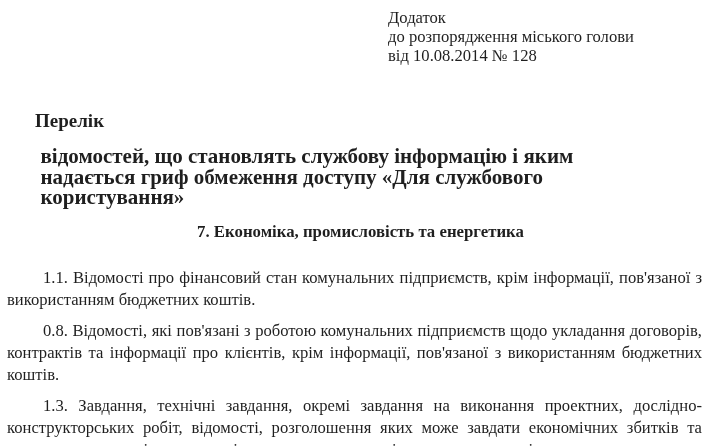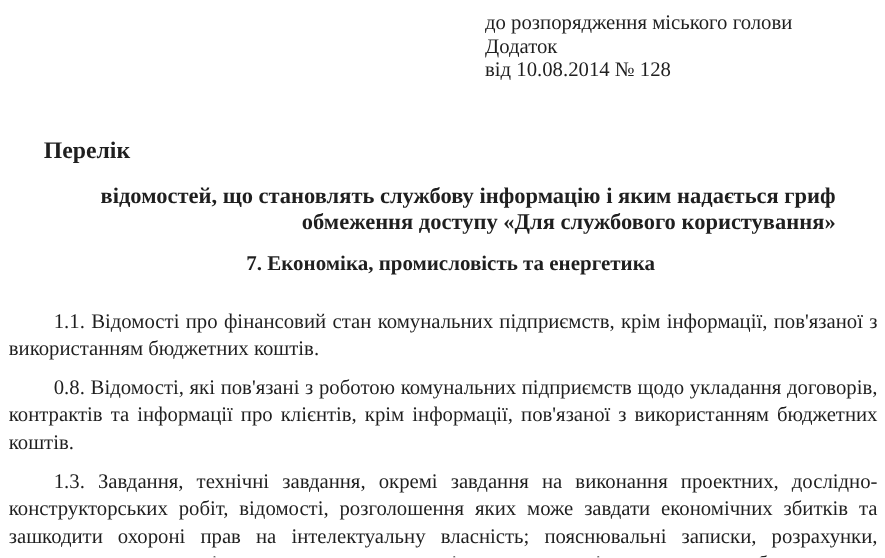--- a/index.html
+++ b/index.html
@@ -29,23 +29,23 @@
     margin: 45px 0 0 0;
     font-size: 19px;
     font-weight: bold;
     text-align: left;
     text-indent: 28px;
     line-height: 22px;
   }
   .doc-subtitle {
     margin: 14px auto 0 auto;
     max-width: 628px;
-    font-size: 18px;
+    font-size: 21px;
     font-weight: bold;
-    text-align: right;
+    text-align: left;
     line-height: 20.5px;
   }
   .section-heading {
     margin: 13px 0 0 0;
     font-size: 16.8px;
     font-weight: bold;
     text-align: center;
     text-indent: 12px;
     line-height: 22px;
   }
@@ -59,22 +59,22 @@
   .body-paragraph + .body-paragraph {
     margin-top: 9px;
   }
 </style>
 </head>
 <body>
 
 <div class="page">
 
   <div class="annex-block">
+    <div>Додаток</div>
     <div>до розпорядження міського голови</div>
-    <div>Додаток</div>
     <div>від 10.08.2014 № 128</div>
   </div>
 
   <h1 class="doc-title">Перелік</h1>
 
   <div class="doc-subtitle">відомостей, що становлять службову інформацію і яким надається гриф обмеження доступу «Для службового користування»</div>
 
   <h2 class="section-heading">7. Економіка, промисловість та енергетика</h2>
 
   <p class="body-paragraph">1.1. Відомості про фінансовий стан комунальних підприємств, крім інформації, пов'язаної з використанням бюджетних коштів.</p>

